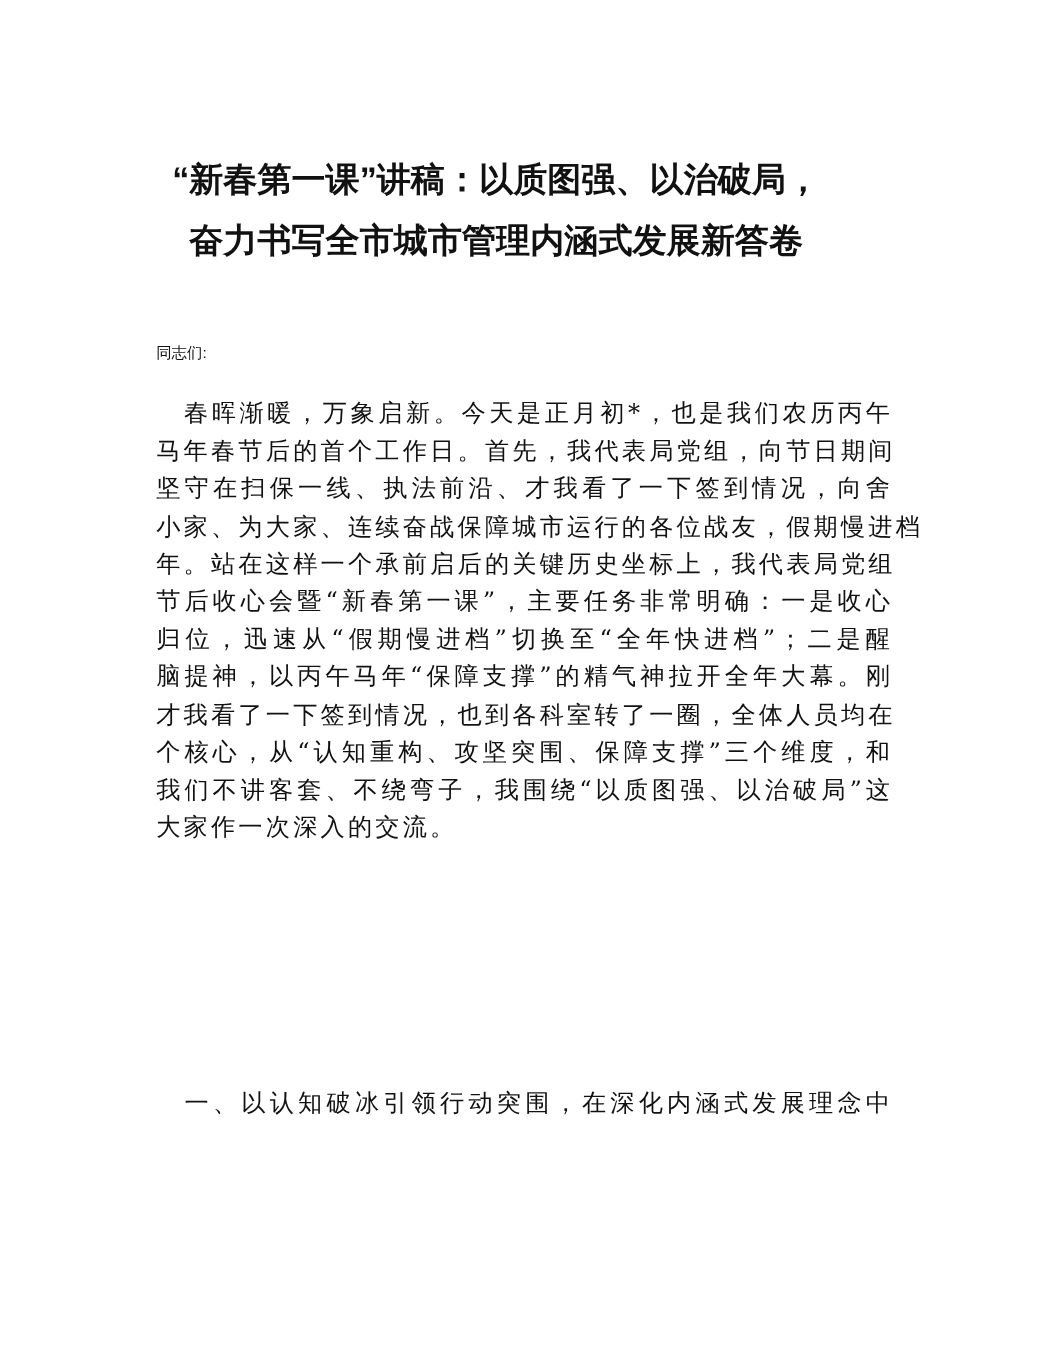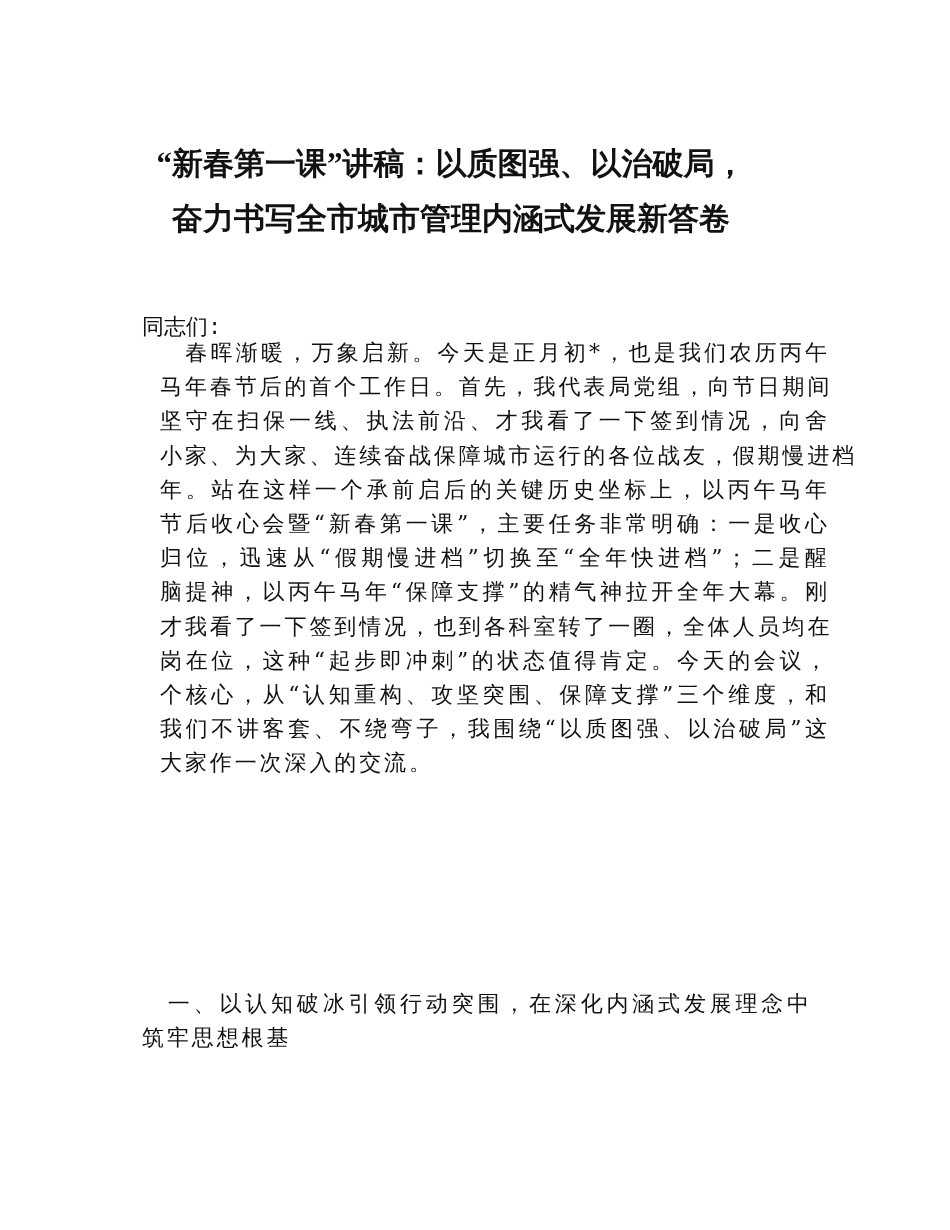--- a/index.html
+++ b/index.html
@@ -1,55 +1,53 @@
 <!DOCTYPE html>
 <html><head>
 <meta charset="utf-8">
 <style>
   html, body { margin:0; padding:0; background:#ffffff; }
   body { width:950px; height:1230px; position:relative; overflow:hidden; }
   .page { position:absolute; left:0; top:0; width:950px; height:1230px; background:#fff; }
   .title {
     position:absolute; left:0; width:902px; text-align:center;
-    font-family:Liberation Serif, serif; font-weight:bold;
+    font-family:Liberation Sans, sans-serif; font-weight:bold;
     font-size:31px; color:#111; letter-spacing:0px; white-space:nowrap;
   }
   .t1 { top:143px; }
   .t2 { top:198px;text-align:center; }
   .body-text {
     position:absolute; left:142px; width:670px;
     font-family:"DejaVu Serif", serif; font-size:22px; color:#111;
     line-height:34.2px; letter-spacing:2.9px; text-align:justify;
   }
   .line { display:block; white-space:nowrap; height:34.2px; text-align-last:justify; }
   .line.last { text-align-last:left; }
-  .salutation { position:absolute; left:142px; top:312px; font-family:Liberation Mono, monospace; font-size:22px; color:#111; }
+  .salutation { position:absolute; left:142px; top:312px; font-family:Liberation Sans, sans-serif; font-size:14px; color:#111; }
 </style>
 </head>
 <body>
 
 <div class="page">
   <div class="title t1">“新春第一课”讲稿：以质图强、以治破局，</div>
   <div class="title t2">奋力书写全市城市管理内涵式发展新答卷</div>
 
   <div class="salutation">同志们:</div>
 
-  <div class="body-text" style="top:336px;margin-left:18px;">
+  <div class="body-text" style="top:360px;">
     <span class="line">　春晖渐暖，万象启新。今天是正月初*，也是我们农历丙午</span>
     <span class="line">马年春节后的首个工作日。首先，我代表局党组，向节日期间</span>
     <span class="line">坚守在扫保一线、执法前沿、才我看了一下签到情况，向舍</span>
     <span class="line">小家、为大家、连续奋战保障城市运行的各位战友，假期慢进档</span>
-    <span class="line">年。站在这样一个承前启后的关键历史坐标上，以丙午马年</span>
+    <span class="line">年。站在这样一个承前启后的关键历史坐标上，我代表局党组</span>
     <span class="line">节后收心会暨“新春第一课”，主要任务非常明确：一是收心</span>
     <span class="line">归位，迅速从“假期慢进档”切换至“全年快进档”；二是醒</span>
     <span class="line">脑提神，以丙午马年“保障支撑”的精气神拉开全年大幕。刚</span>
     <span class="line">才我看了一下签到情况，也到各科室转了一圈，全体人员均在</span>
-    <span class="line">岗在位，这种“起步即冲刺”的状态值得肯定。今天的会议，</span>
     <span class="line">个核心，从“认知重构、攻坚突围、保障支撑”三个维度，和</span>
     <span class="line">我们不讲客套、不绕弯子，我围绕“以质图强、以治破局”这</span>
     <span class="line last">大家作一次深入的交流。</span>
   </div>
 
   <div class="body-text" style="top:987px;">
     <span class="line">　一、以认知破冰引领行动突围，在深化内涵式发展理念中</span>
-    <span class="line last">筑牢思想根基</span>
   </div>
 </div>
 
 </body></html>

